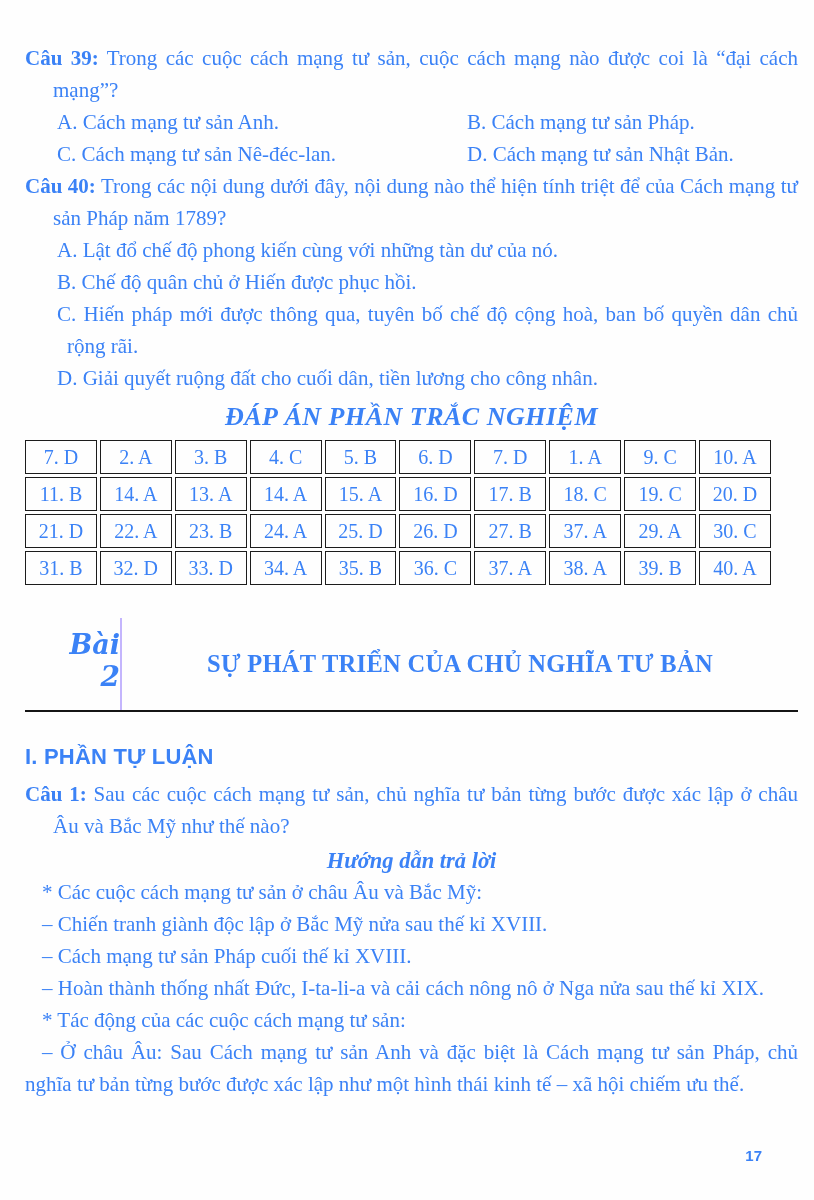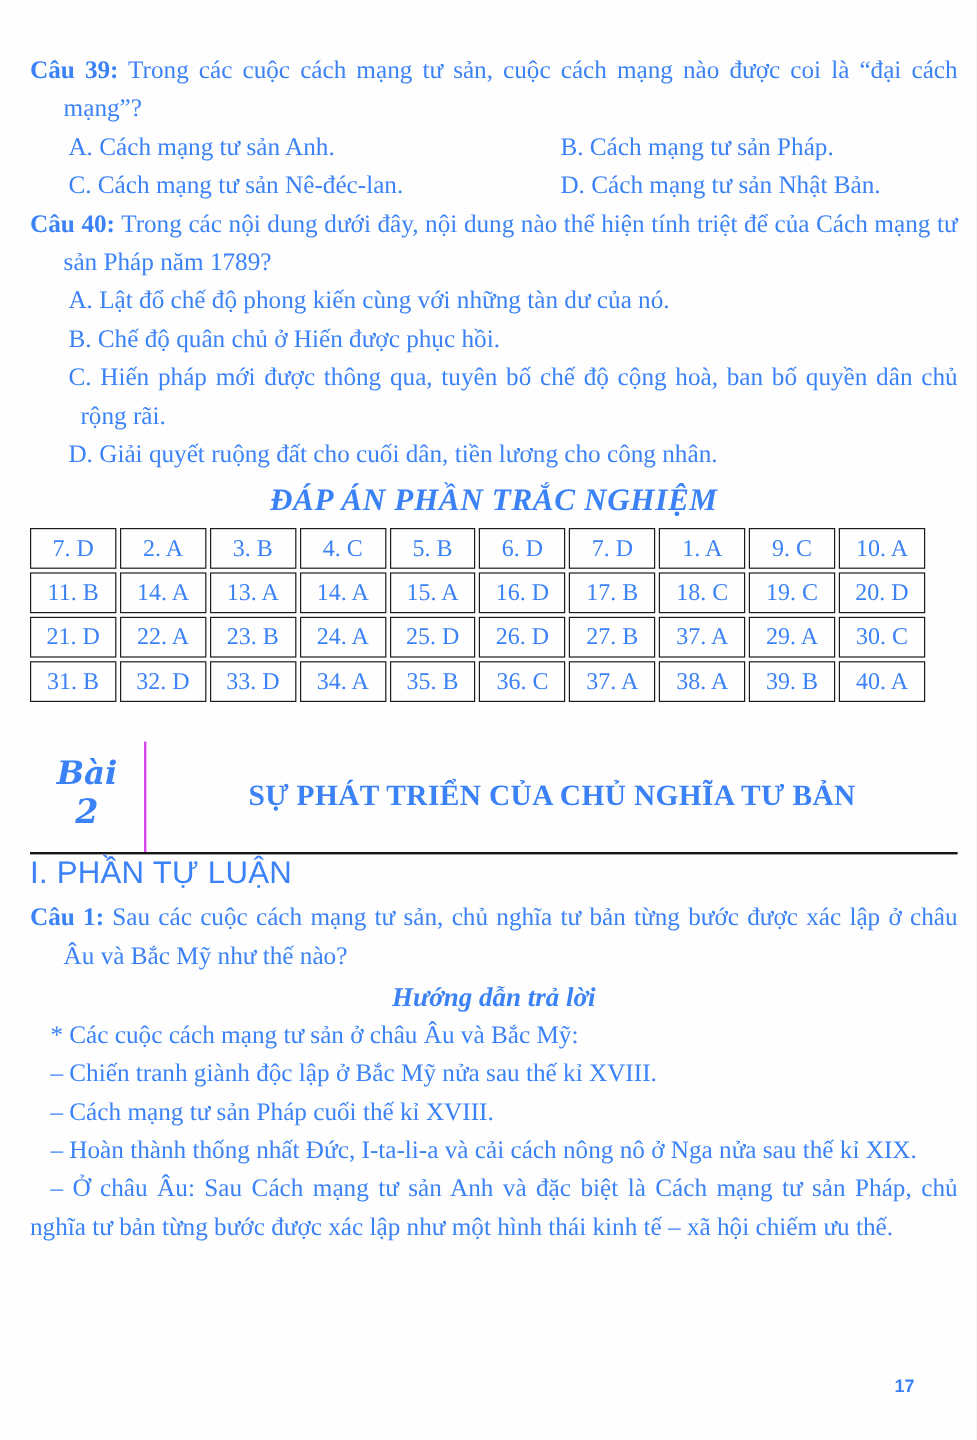--- a/index.html
+++ b/index.html
@@ -62,24 +62,24 @@
   }
   
   .lesson-header {
     display: flex;
     margin-top: 30px;
     border-bottom: 2.5px solid #151515;
     height: 94px;
   }
   .lesson-badge {
     width: 97px;
-    border-right: 2px solid #d946ef;
+    border-right: 2px solid #c4b5fd;
     display: flex;
     flex-direction: column;
-    align-items: center;
+    align-items: flex-end;
     justify-content: center;
     gap: 0px;
     padding-bottom: 4px;
   }
   .badge-word {
     font-family: "DejaVu Serif", serif;
     font-style: italic;
     font-weight: bold;
     font-size: 27px;
     line-height: 30px;
@@ -97,24 +97,24 @@
     align-items: center;
     justify-content: center;
     font-weight: bold;
     font-size: 24.5px;
     letter-spacing: 0.3px;
     text-align: center;
   }
   
   .section-title {
     font-family: "Liberation Sans", sans-serif;
-    font-weight: normal;
-    font-size: 26px;
+    font-weight: bold;
+    font-size: 22px;
     line-height: 26px;
-    margin-top: 2px;
+    margin-top: 32px;
     letter-spacing: 0.2px;
   }
   .q1-para {
     margin-top: 8px;
     text-align: justify;
     padding-left: 28px;
     text-indent: -28px;
   }
   .guide-title {
     text-align: center;
@@ -225,18 +225,19 @@
 
   <p class="q1-para"><span class="q-label">Câu 1:</span> <span>Sau các cuộc cách mạng tư sản, chủ nghĩa tư bản từng bước được xác lập ở châu Âu và Bắc Mỹ như thế nào?</span></p>
 
   <h4 class="guide-title">Hướng dẫn trả lời</h4>
 
   <div>
     <p class="essay-para">* Các cuộc cách mạng tư sản ở châu Âu và Bắc Mỹ:</p>
     <p class="essay-para">– Chiến tranh giành độc lập ở Bắc Mỹ nửa sau thế kỉ XVIII.</p>
     <p class="essay-para">– Cách mạng tư sản Pháp cuối thế kỉ XVIII.</p>
     <p class="essay-para">– Hoàn thành thống nhất Đức, I-ta-li-a và cải cách nông nô ở Nga nửa sau thế kỉ XIX.</p>
+    <p class="essay-para">* Tác động của các cuộc cách mạng tư sản:</p>
     <p class="essay-para">– Ở châu Âu: Sau Cách mạng tư sản Anh và đặc biệt là Cách mạng tư sản Pháp, chủ nghĩa tư bản từng bước được xác lập như một hình thái kinh tế – xã hội chiếm ưu thế.</p>
   </div>
 
   <div class="page-number">17</div>
 
 </div>
 
 </body></html>

